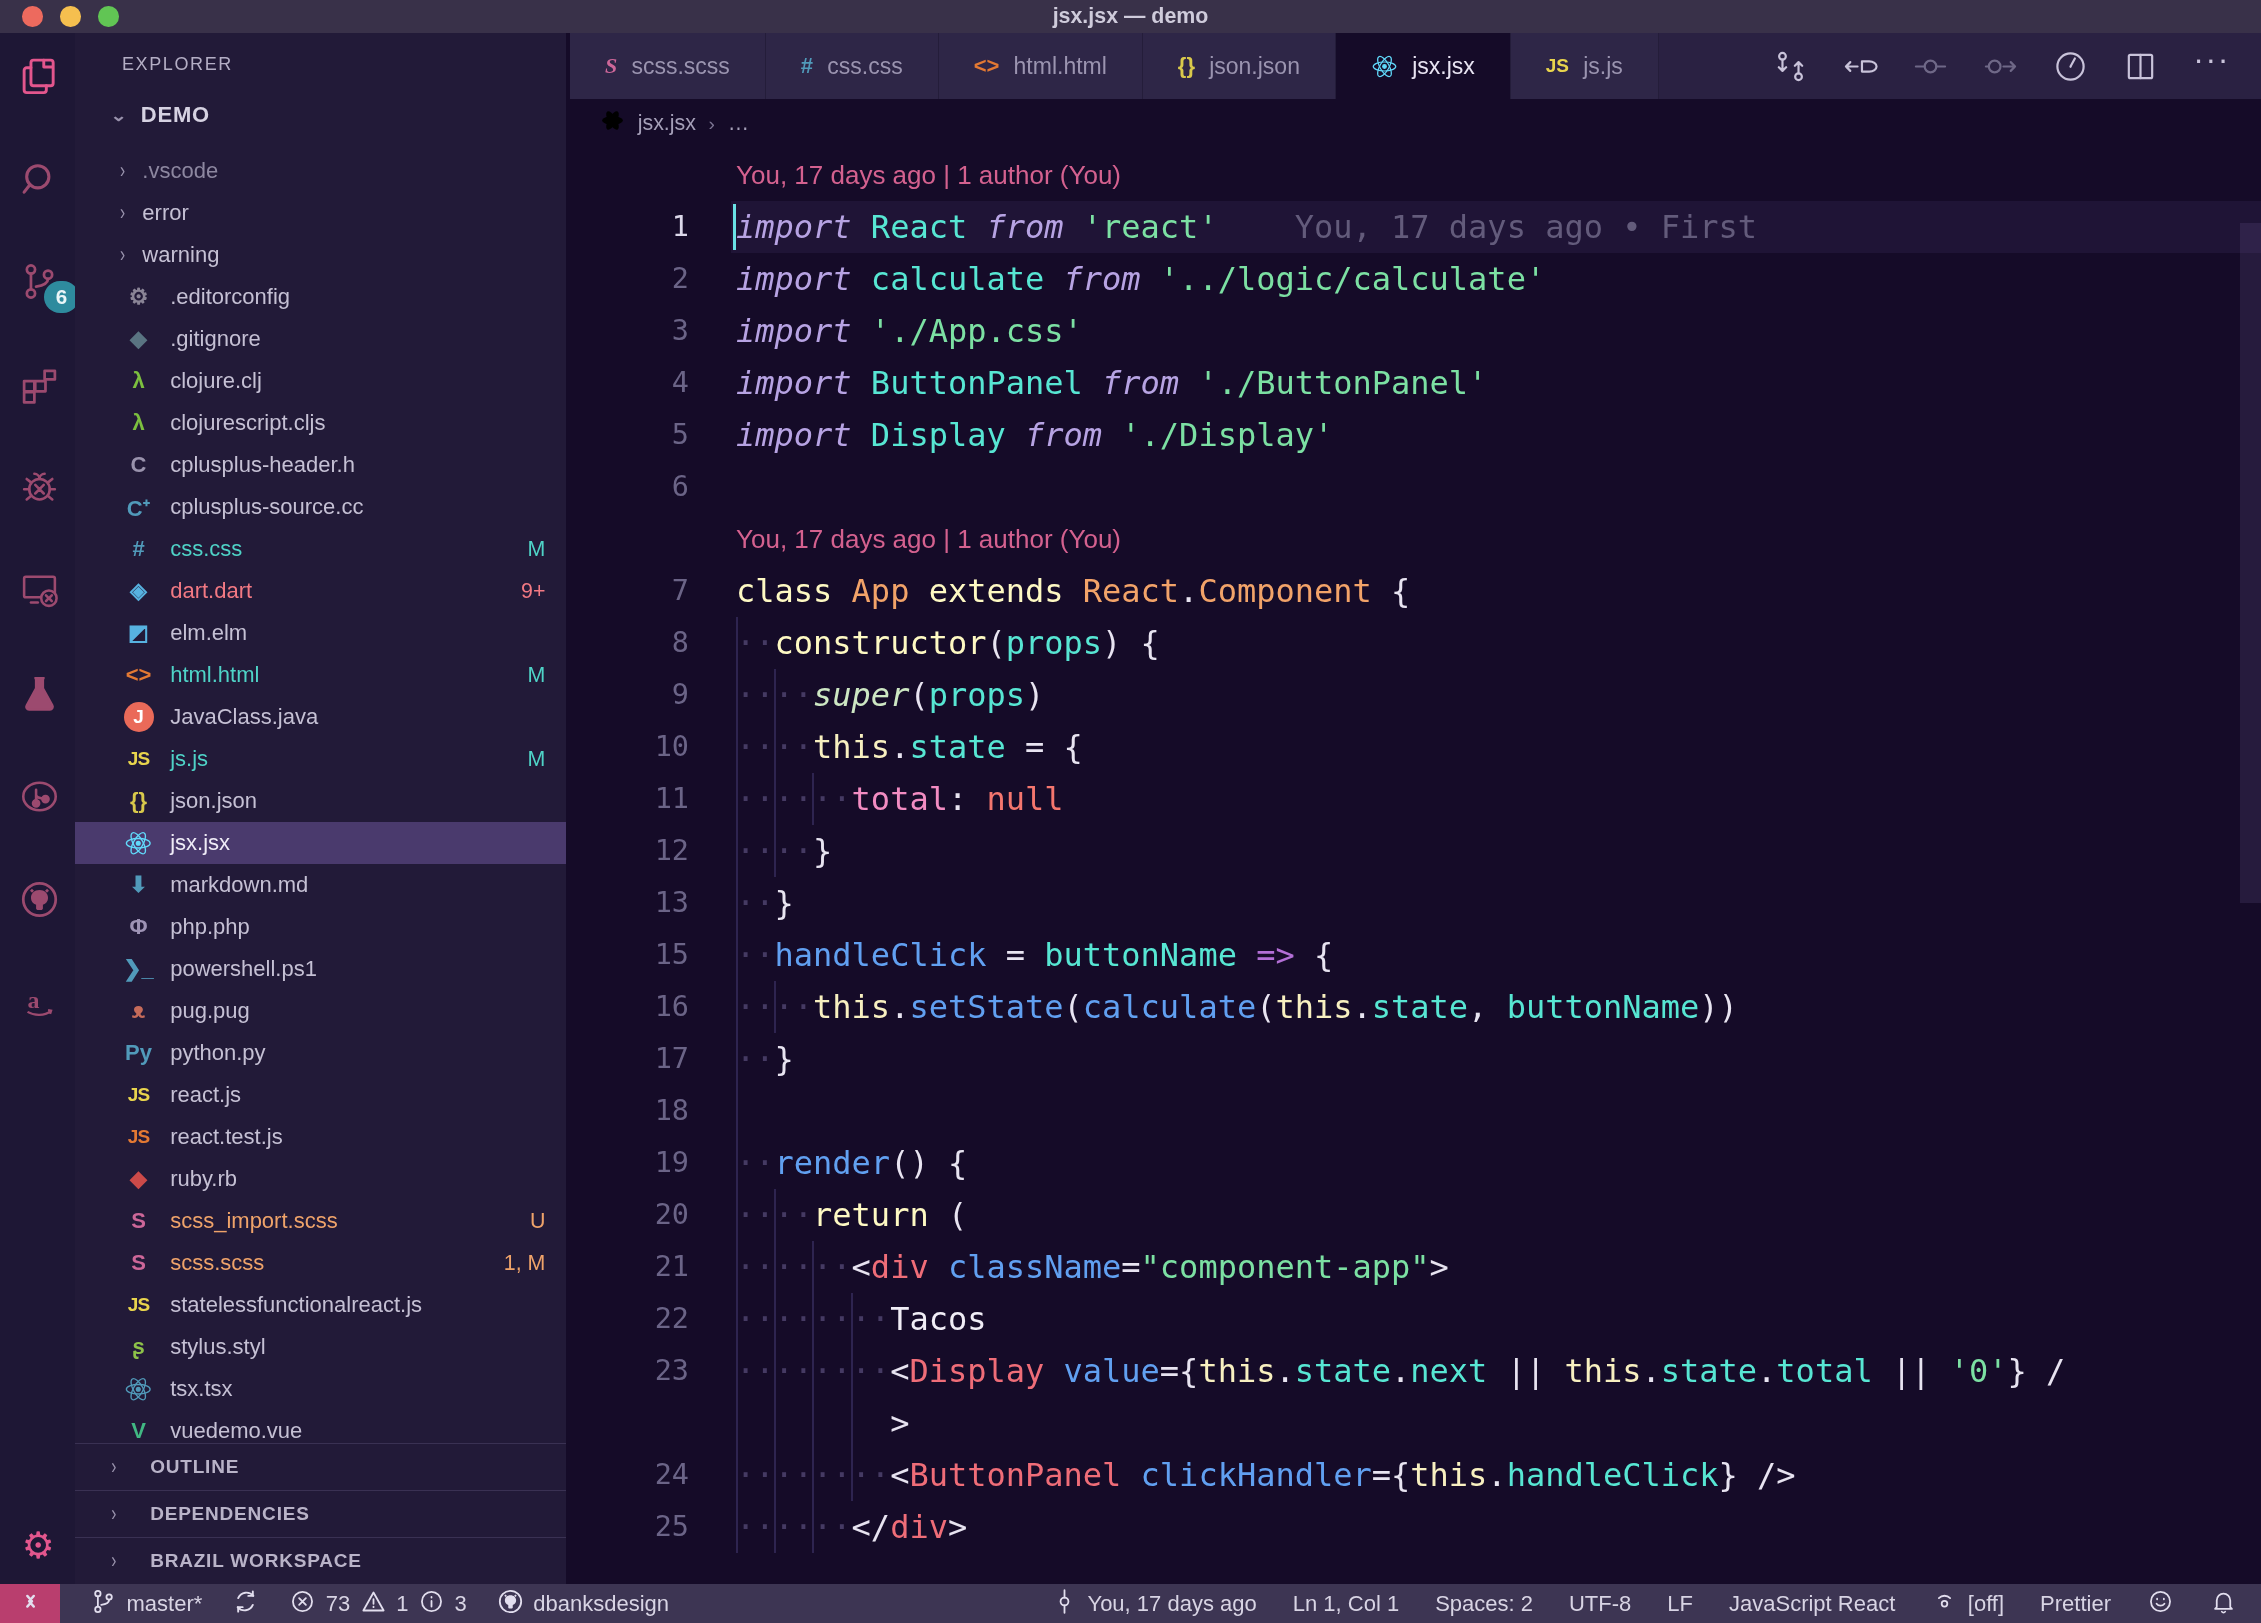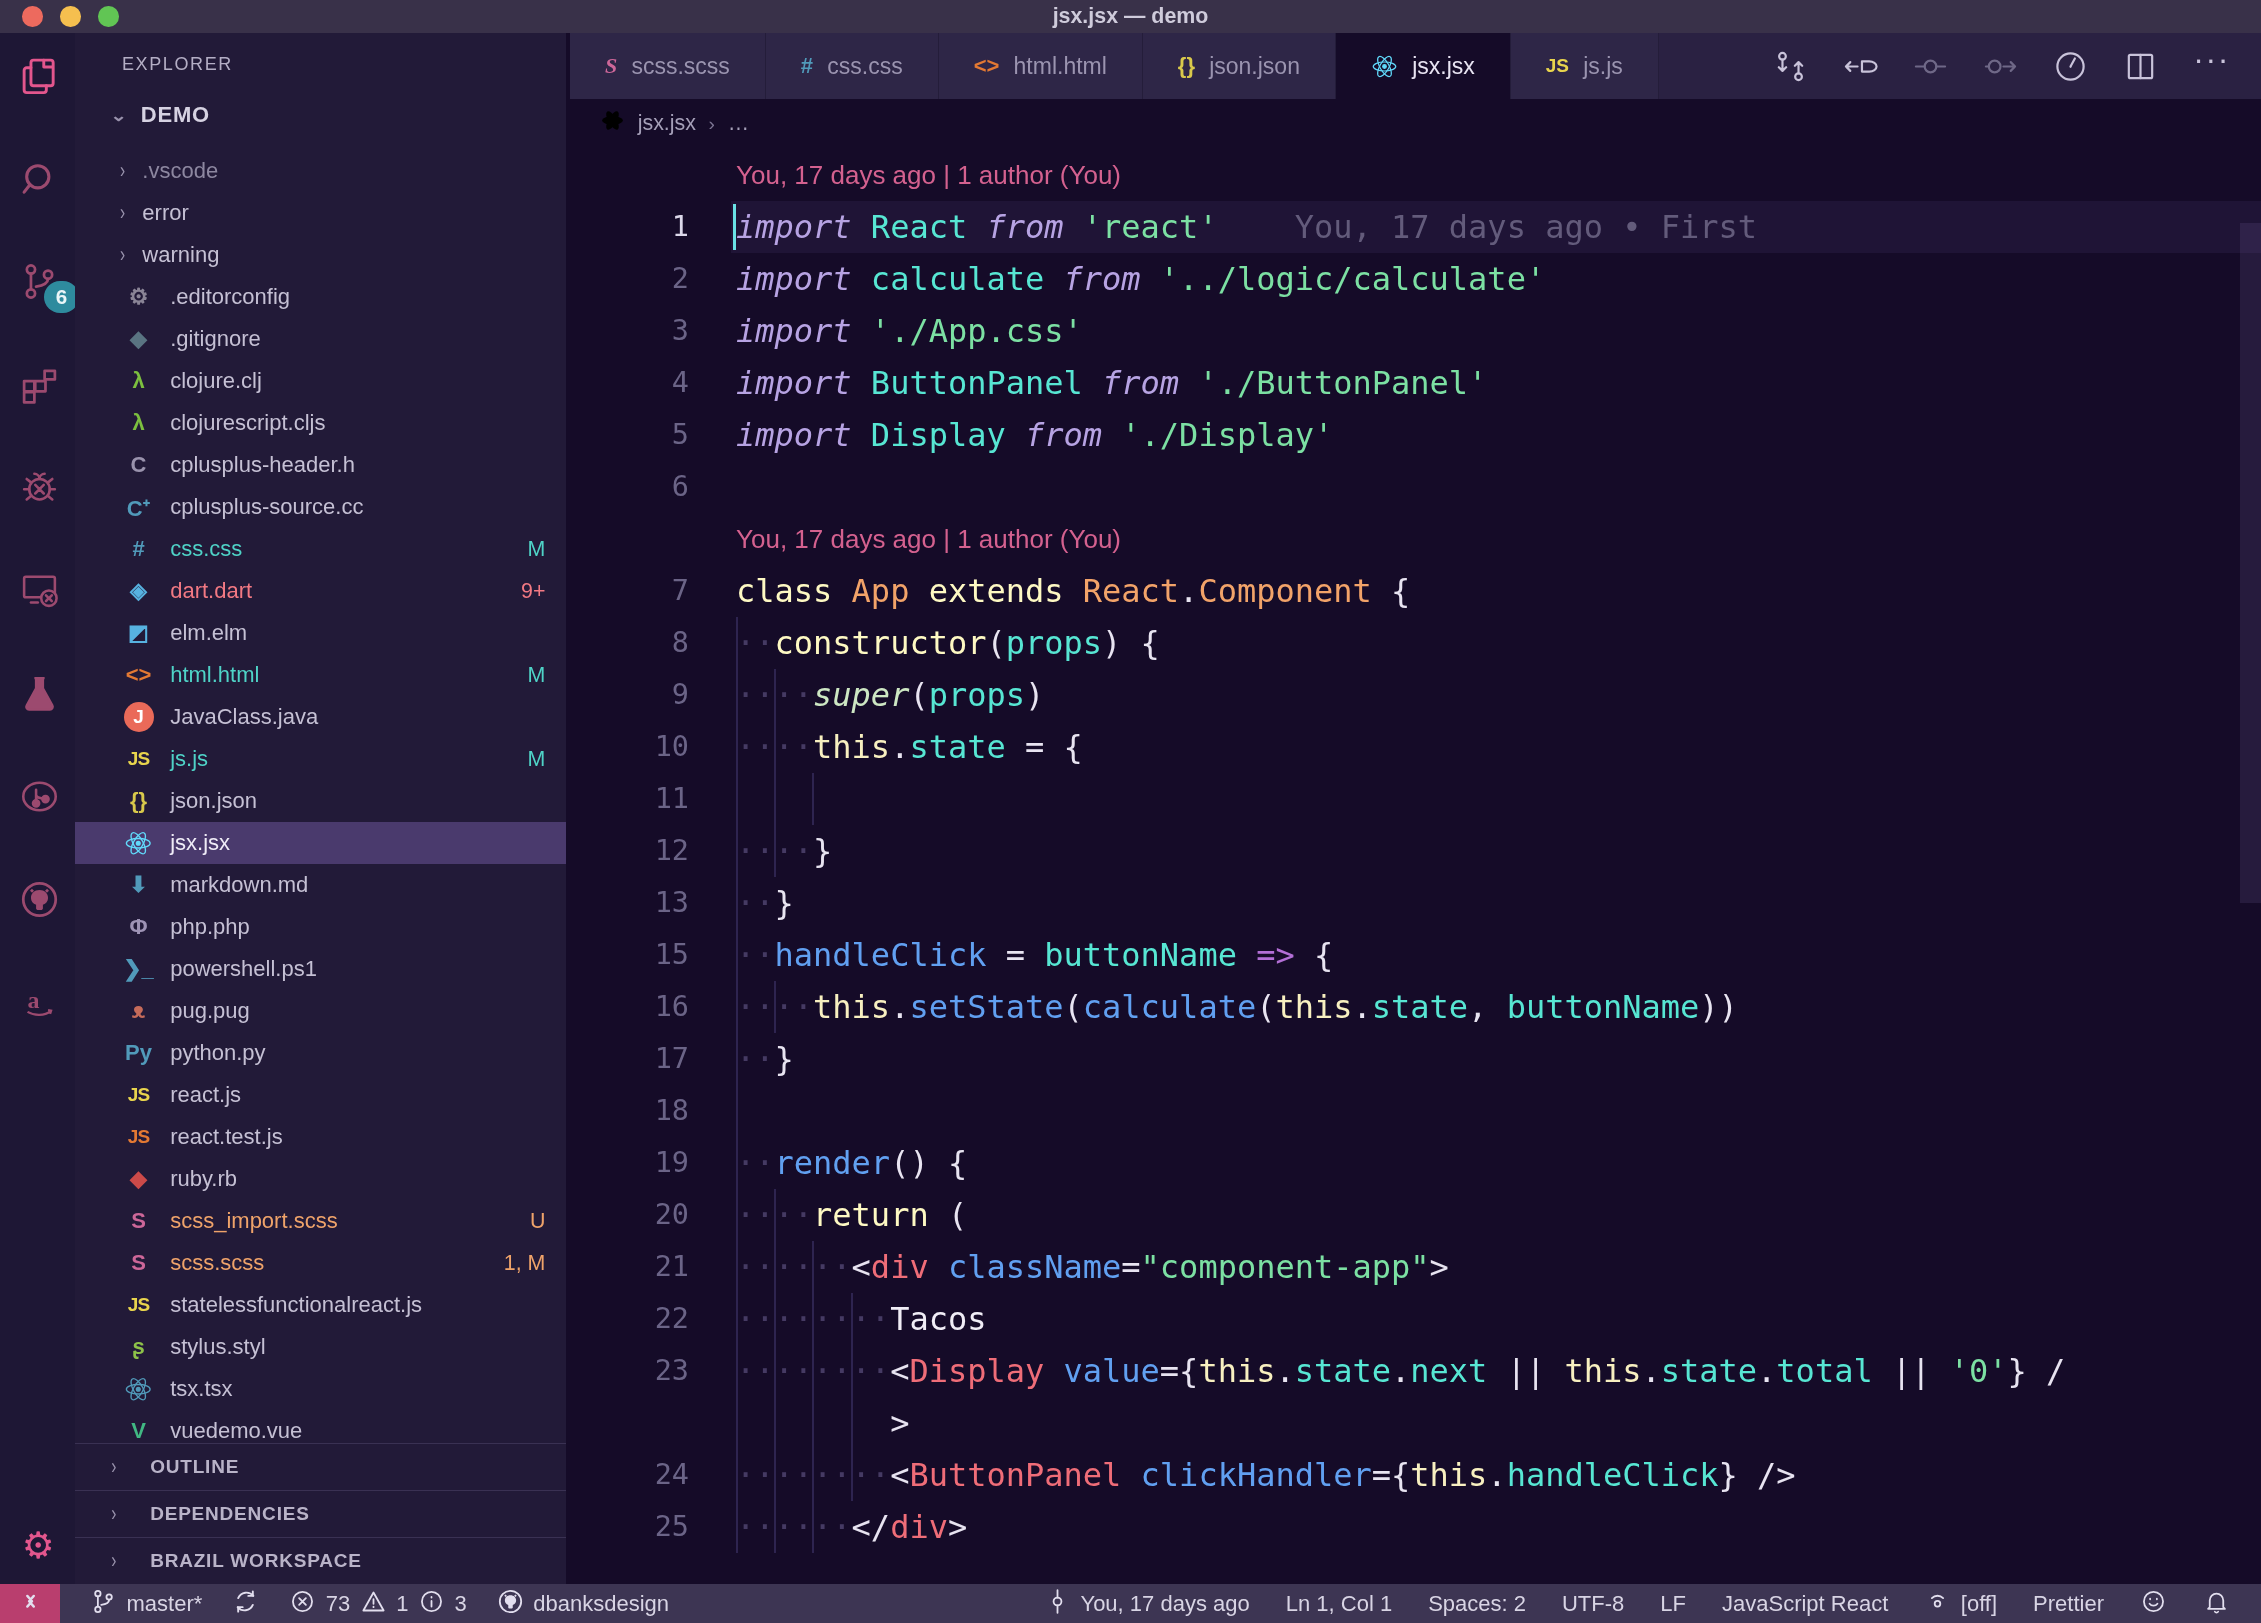--- a/index.html
+++ b/index.html
@@ -100,21 +100,21 @@
   .tok-ws   { color:#453a63; }
   .tok-sp   { color:transparent; }
   .inline-blame { color:#635b7b; margin-left:4ch; }
   .cursor { position:absolute; left:163px; top:3.2px; width:3.2px; height:46px; background:#6ae2e6; }
   .vscroll { position:absolute; right:0; top:190px; width:22px; height:680px; background:rgba(130,115,175,.16); }
 
   
   .statusbar { position:absolute; left:0; top:1584px; width:2261px; height:40px; background:#3d3553;
     display:flex; align-items:center; color:#d8d4e4; font-size:22px; }
   .sb-left { display:flex; align-items:center; height:40px; }
-  .sb-right { margin-left:auto; display:flex; align-items:center; gap:36px; padding-right:31px; height:40px; }
+  .sb-right { margin-left:auto; display:flex; align-items:center; gap:36px; padding-right:24px; height:40px; }
   .sbi { display:flex; align-items:center; gap:9.5px; }
   .sbi svg { width:27px; height:27px; }
   .sb-remote { width:60px; height:40px; background:#b93e6e; display:flex; align-items:center; justify-content:center; }
   .sb-remote svg { width:28.5px; height:28.5px; }
   .sb-left .sbi { margin-left:30px; }
   .sb-left .sbi:first-child { margin-left:0; }
 </style>
 </head>
 <body>
 
@@ -483,21 +483,21 @@
       <div class="crow"><span class="lnum">4</span><span class="ctext"><span class="tok-kw">import </span><span class="tok-id">ButtonPanel </span><span class="tok-kw">from </span><span class="tok-str">'./ButtonPanel'</span></span></div>
       <div class="crow"><span class="lnum">5</span><span class="ctext"><span class="tok-kw">import </span><span class="tok-id">Display </span><span class="tok-kw">from </span><span class="tok-str">'./Display'</span></span></div>
       <div class="crow"><span class="lnum">6</span><span class="ctext"></span></div>
       <div class="blamerow">
         <span class="btext">You, 17 days ago | 1 author (You)</span>
       </div>
       <div class="crow"><span class="lnum">7</span><span class="ctext"><span class="tok-kw2">class </span><span class="tok-cls">App </span><span class="tok-kw2">extends </span><span class="tok-cls">React</span><span class="tok-punc">.</span><span class="tok-cls">Component </span><span class="tok-punc">{</span></span></div>
       <div class="crow"><span class="lnum">8</span><span class="guide" style="left:166px"></span><span class="ctext"><span class="tok-ws">··</span><span class="tok-kw2">constructor</span><span class="tok-punc">(</span><span class="tok-id">props</span><span class="tok-punc">) {</span></span></div>
       <div class="crow"><span class="lnum">9</span><span class="guide" style="left:166px"></span><span class="guide" style="left:204px"></span><span class="ctext"><span class="tok-ws">····</span><span class="tok-super">super</span><span class="tok-punc">(</span><span class="tok-id">props</span><span class="tok-punc">)</span></span></div>
       <div class="crow"><span class="lnum">10</span><span class="guide" style="left:166px"></span><span class="guide" style="left:204px"></span><span class="ctext"><span class="tok-ws">····</span><span class="tok-this">this</span><span class="tok-punc">.</span><span class="tok-id">state</span><span class="tok-punc"> = {</span></span></div>
-      <div class="crow"><span class="lnum">11</span><span class="guide" style="left:166px"></span><span class="guide" style="left:204px"></span><span class="guide" style="left:242px"></span></div>
+      <div class="crow"><span class="lnum">11</span><span class="guide" style="left:166px"></span><span class="guide" style="left:204px"></span><span class="guide" style="left:242px"></span><span class="ctext"><span class="tok-ws">······</span><span class="tok-prop">total</span><span class="tok-punc">: </span><span class="tok-nul">null</span></span></div>
       <div class="crow"><span class="lnum">12</span><span class="guide" style="left:166px"></span><span class="guide" style="left:204px"></span><span class="ctext"><span class="tok-ws">····</span><span class="tok-punc">}</span></span></div>
       <div class="crow"><span class="lnum">13</span><span class="guide" style="left:166px"></span><span class="ctext"><span class="tok-ws">··</span><span class="tok-punc">}</span></span></div>
       <div class="crow"><span class="lnum">15</span><span class="guide" style="left:166px"></span><span class="ctext"><span class="tok-ws">··</span><span class="tok-fn">handleClick</span><span class="tok-punc"> = </span><span class="tok-id">buttonName</span><span class="tok-arrow"> =&gt; </span><span class="tok-punc">{</span></span></div>
       <div class="crow"><span class="lnum">16</span><span class="guide" style="left:166px"></span><span class="guide" style="left:204px"></span><span class="ctext"><span class="tok-ws">····</span><span class="tok-this">this</span><span class="tok-punc">.</span><span class="tok-fn">setState</span><span class="tok-punc">(</span><span class="tok-fn">calculate</span><span class="tok-punc">(</span><span class="tok-this">this</span><span class="tok-punc">.</span><span class="tok-id">state</span><span class="tok-punc">, </span><span class="tok-id">buttonName</span><span class="tok-punc">))</span></span></div>
       <div class="crow"><span class="lnum">17</span><span class="guide" style="left:166px"></span><span class="ctext"><span class="tok-ws">··</span><span class="tok-punc">}</span></span></div>
       <div class="crow"><span class="lnum">18</span><span class="guide" style="left:166px"></span><span class="ctext"></span></div>
       <div class="crow"><span class="lnum">19</span><span class="guide" style="left:166px"></span><span class="ctext"><span class="tok-ws">··</span><span class="tok-fn">render</span><span class="tok-punc">() {</span></span></div>
       <div class="crow"><span class="lnum">20</span><span class="guide" style="left:166px"></span><span class="guide" style="left:204px"></span><span class="ctext"><span class="tok-ws">····</span><span class="tok-kw2">return </span><span class="tok-punc">(</span></span></div>
       <div class="crow"><span class="lnum">21</span><span class="guide" style="left:166px"></span><span class="guide" style="left:204px"></span><span class="guide" style="left:242px"></span><span class="ctext"><span class="tok-ws">······</span><span class="tok-punc">&lt;</span><span class="tok-tag">div </span><span class="tok-fn">className</span><span class="tok-punc">=</span><span class="tok-str">"component-app"</span><span class="tok-punc">&gt;</span></span></div>
       <div class="crow"><span class="lnum">22</span><span class="guide" style="left:166px"></span><span class="guide" style="left:204px"></span><span class="guide" style="left:242px"></span><span class="guide" style="left:281px"></span><span class="ctext"><span class="tok-ws">········</span><span class="tok-txt">Tacos</span></span></div>

